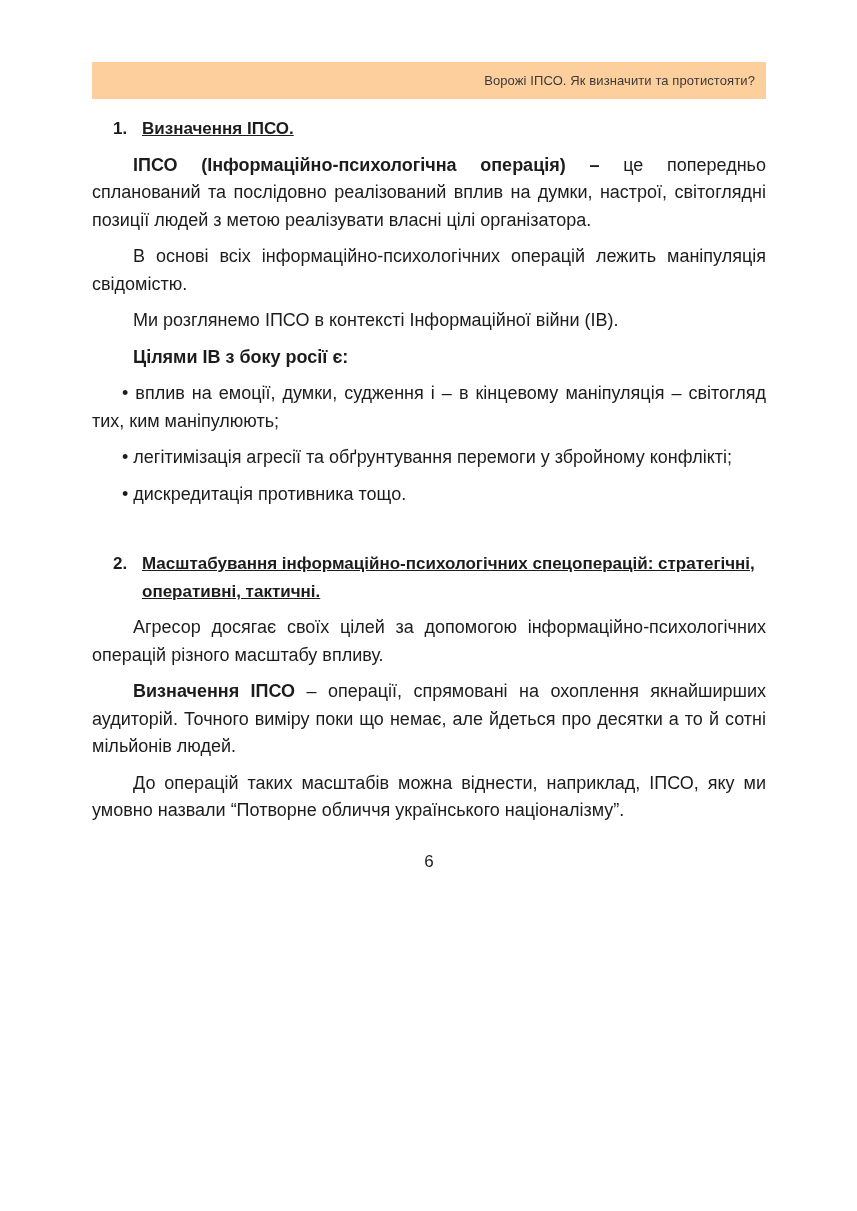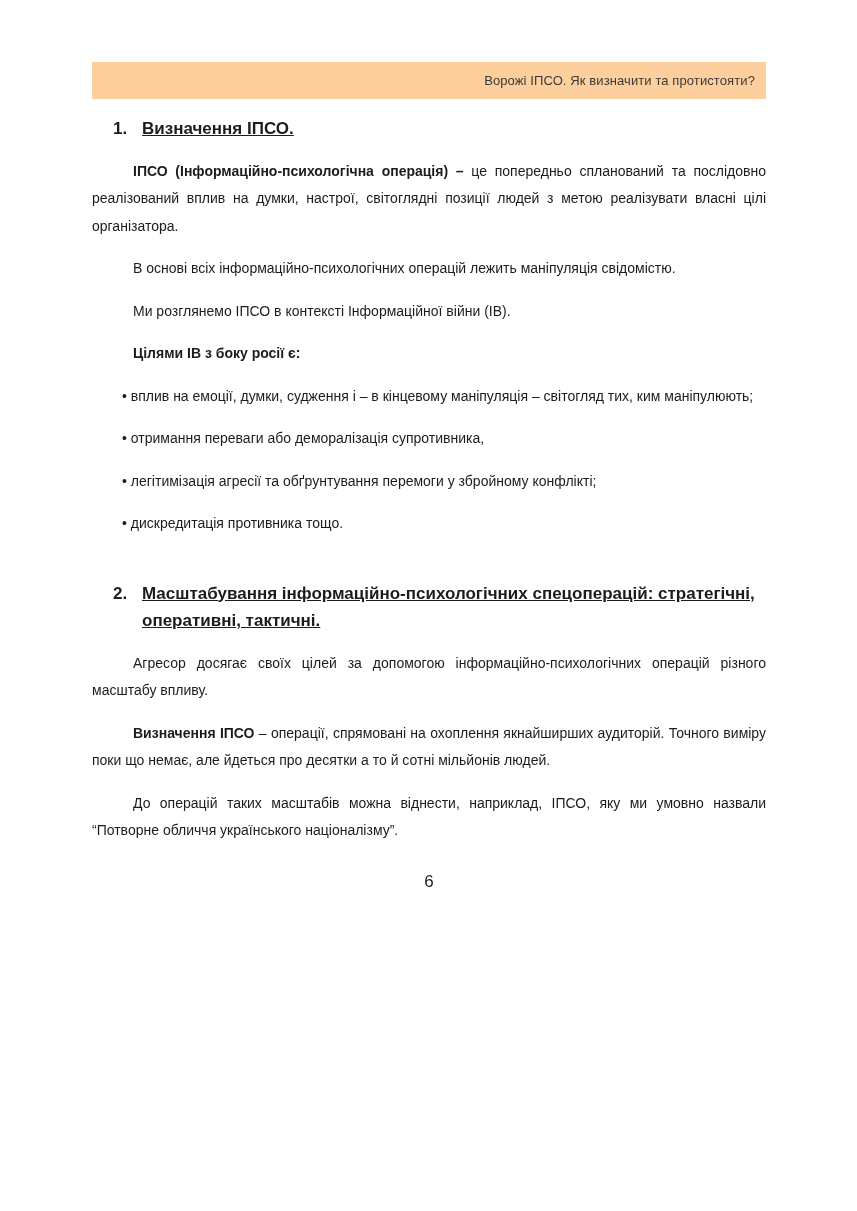--- a/index.html
+++ b/index.html
@@ -43,22 +43,22 @@
     flex: 0 0 29px;
   }
   .heading .ht {
     flex: 1 1 auto;
     text-decoration: underline;
   }
   .heading.h2 {
     margin-top: 42px;
   }
   p.body-par {
-    margin: 15px 0;
-    font-size: 14px;
+    margin: 9px 0;
+    font-size: 18px;
     line-height: 27.5px;
     text-align: justify;
     text-indent: 41px;
   }
   p.bullet {
     text-indent: 30px;
   }
   .pagenum {
     margin-top: 27px;
     text-align: center;
@@ -86,21 +86,20 @@
   <p class="body-par"><span>В основі всіх інформаційно-психологічних операцій лежить маніпуляція свідомістю.</span></p>
 
 
   <p class="body-par"><span>Ми розглянемо ІПСО в контексті Інформаційної війни (ІВ).</span></p>
 
 
   <p class="body-par"><b>Цілями ІВ з боку росії є:</b></p>
 
   <div>
     <p class="body-par bullet">• вплив на емоції, думки, судження і – в кінцевому маніпуляція – світогляд тих, ким маніпулюють;</p>
-    <p class="body-par bullet">• отримання переваги або деморалізація супротивника,</p>
     <p class="body-par bullet">• легітимізація агресії та обґрунтування перемоги у збройному конфлікті;</p>
     <p class="body-par bullet">• дискредитація противника тощо.</p>
   </div>
 
 
   <div class="heading h2">
     <span class="num">2.</span>
     <span class="ht">Масштабування інформаційно-психологічних спецоперацій: стратегічні, оперативні, тактичні.</span>
   </div>
 

